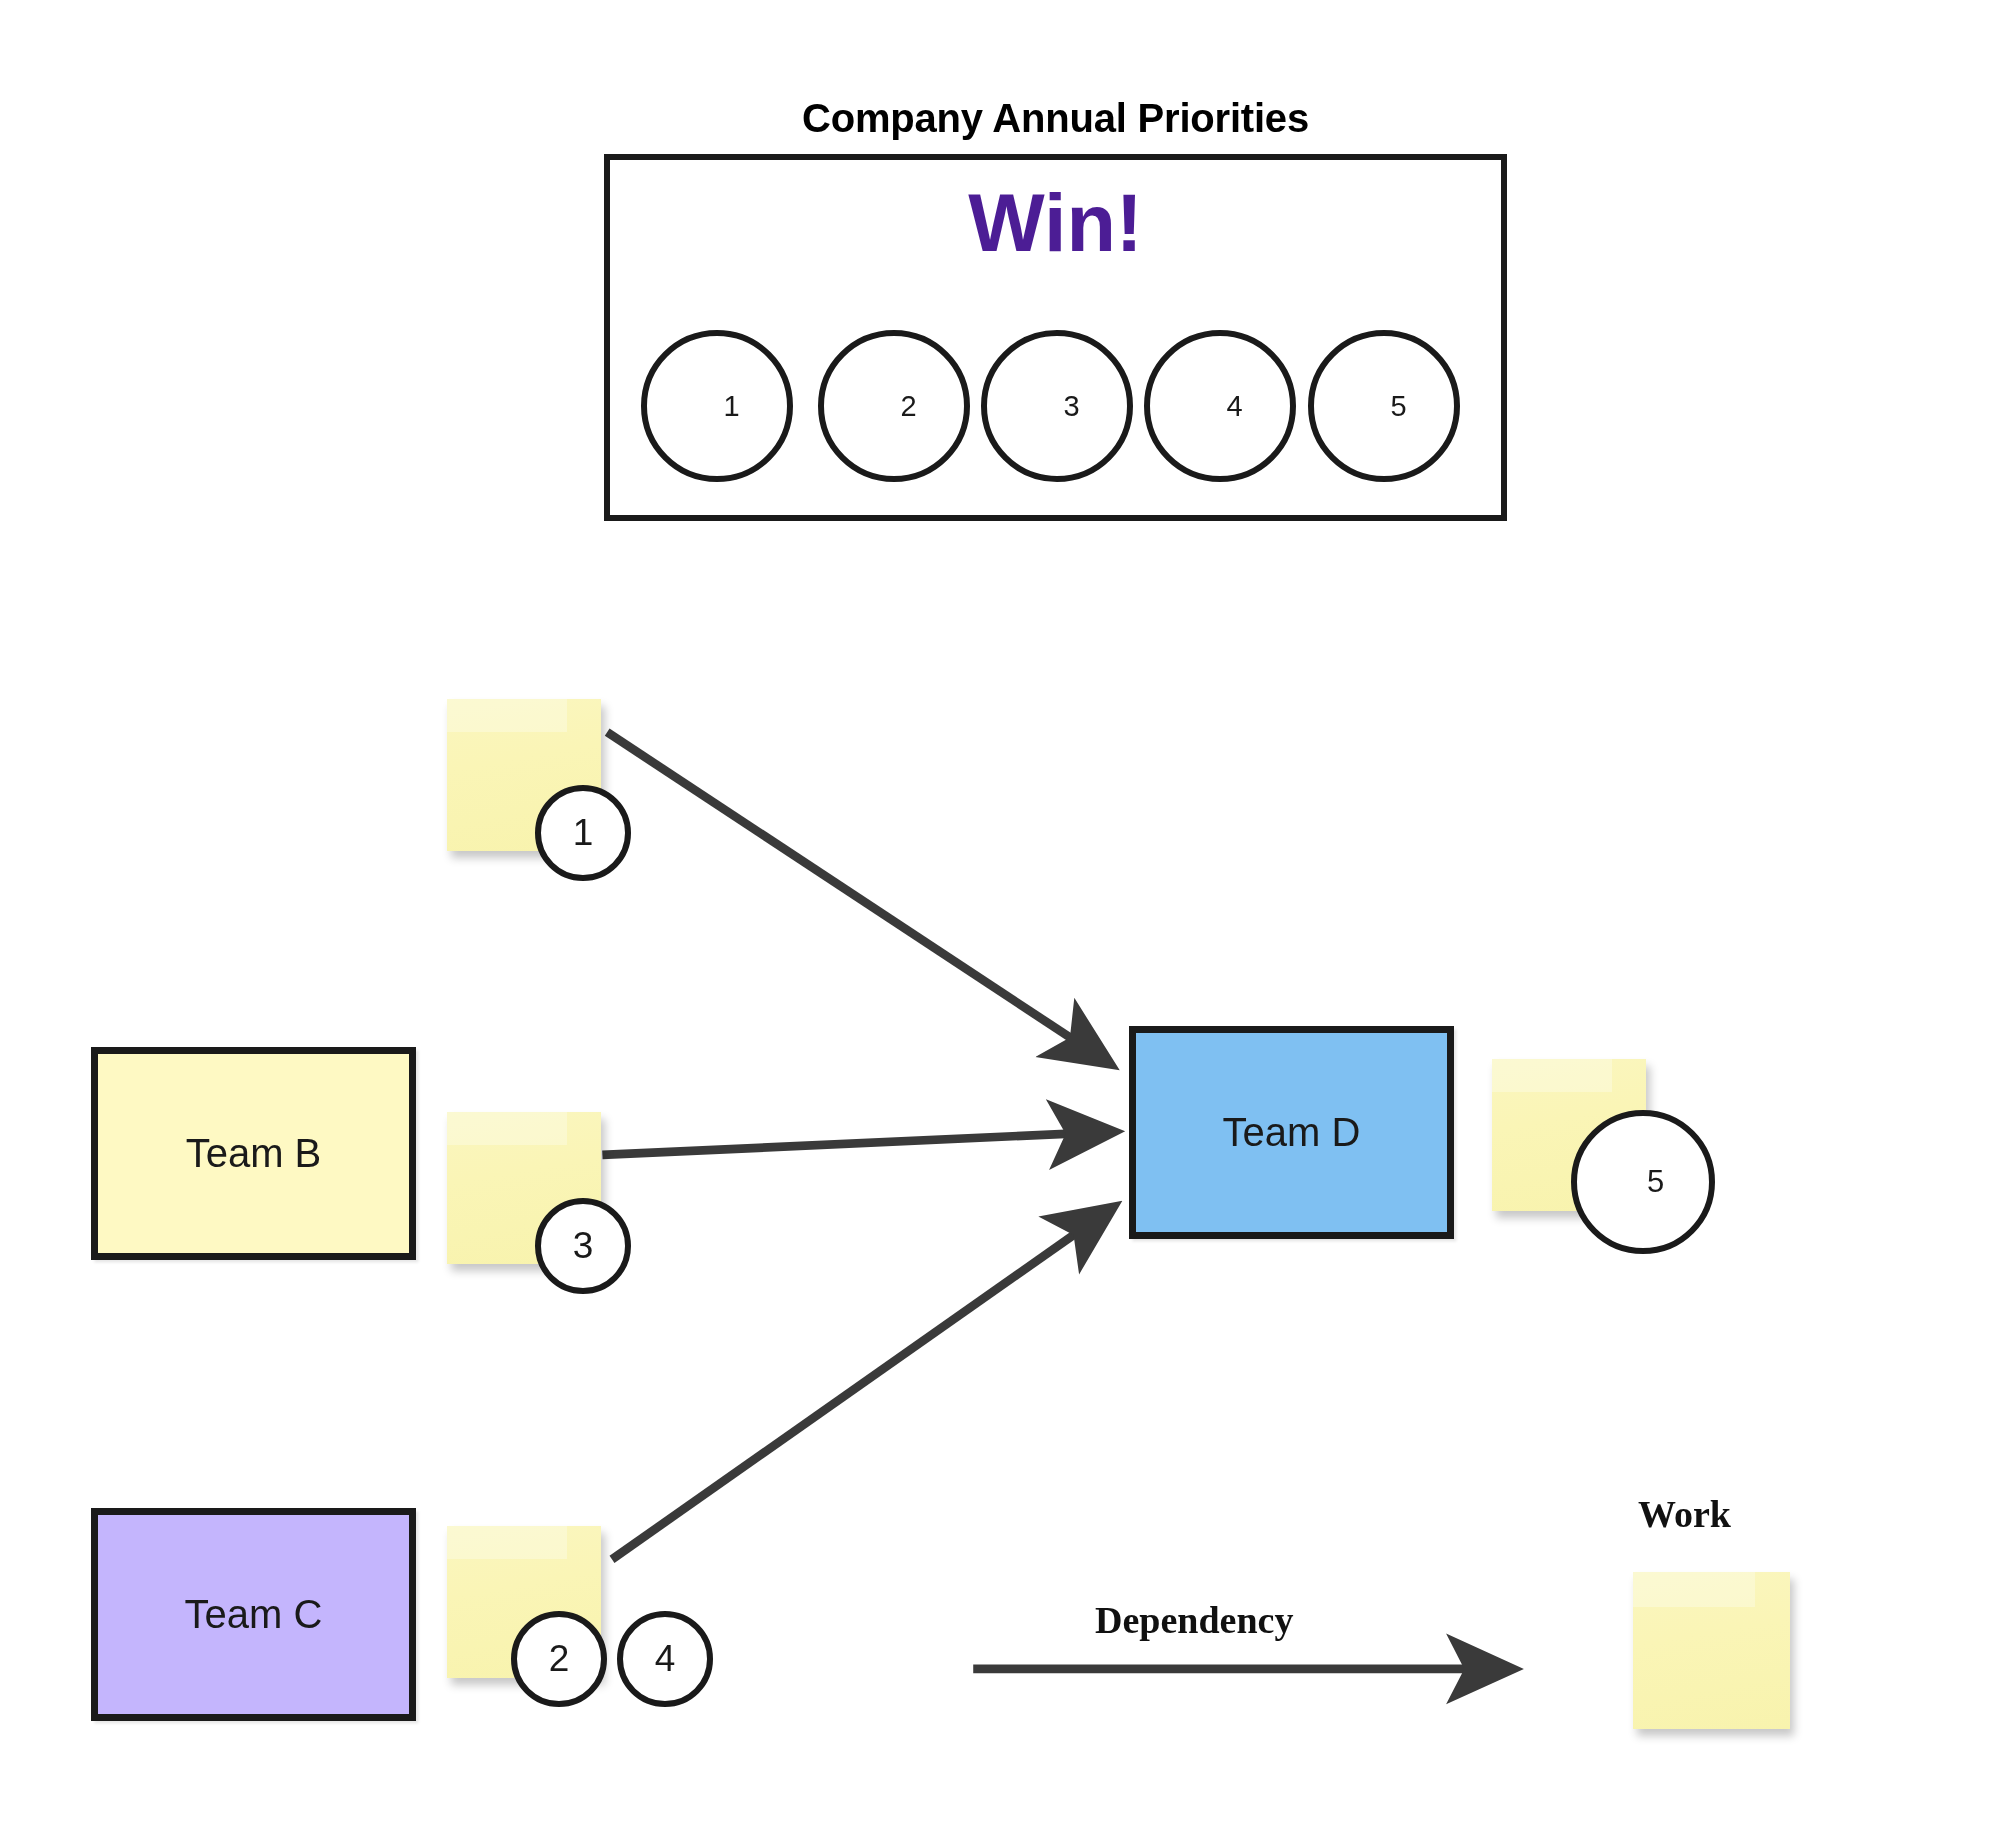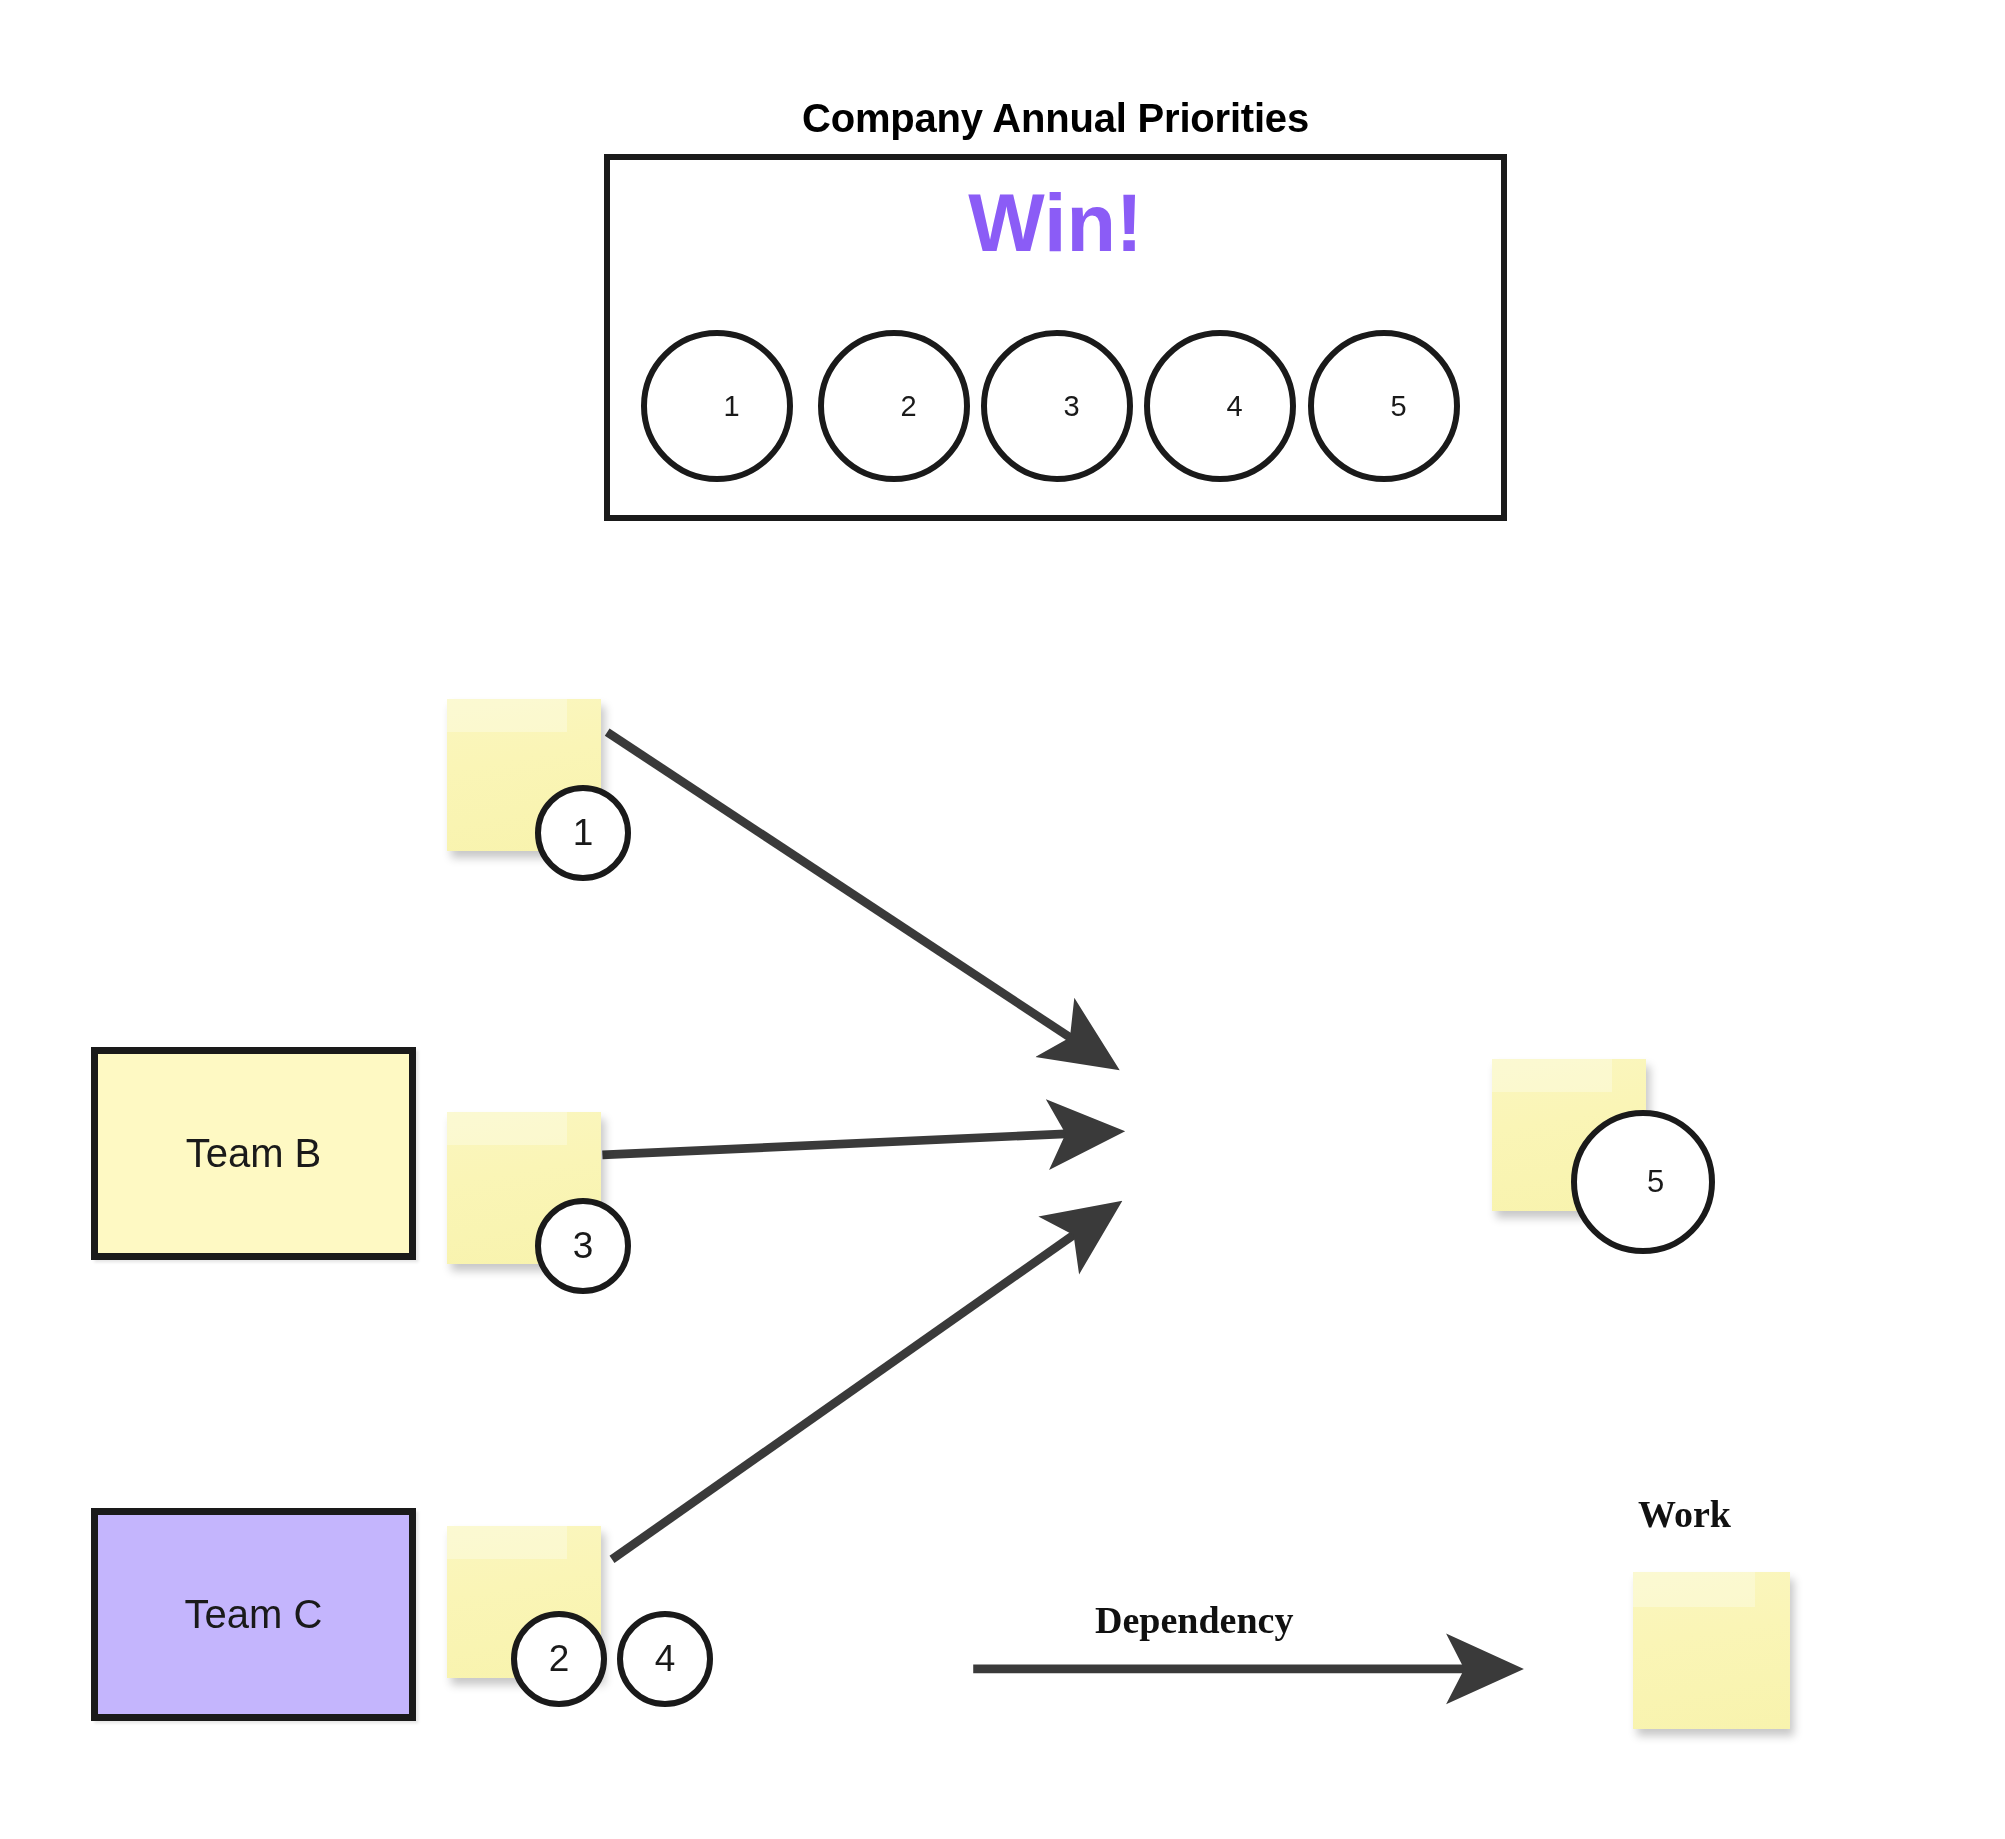--- a/index.html
+++ b/index.html
@@ -43,21 +43,21 @@
     background: #ffffff;
   }
   .win-text {
     position: absolute;
     left: 604px;
     top: 183px;
     width: 903px;
     text-align: center;
     font-size: 81px;
     font-weight: bold;
-    color: #8b5cf6;
+    color: #4c1d95;
     line-height: 1;
   }
   .priority-circle {
     position: absolute;
     width: 152px;
     height: 152px;
     border: 6.7px solid #1a1a1a;
     border-radius: 50%;
     box-sizing: border-box;
     background: #ffffff;
@@ -223,20 +223,23 @@
     <span>Team C</span>
   </div>
   <div class="sticky sticky-c"></div>
   <div class="work-circle wc-c2">
     <span>2</span>
   </div>
   <div class="work-circle wc-c4">
     <span>4</span>
   </div>
 
+  <div class="team-box team-d">
+    <span>Team D</span>
+  </div>
   <div class="sticky sticky-d"></div>
   <div class="work-circle wc-d5">
     <span>5</span>
   </div>
 
   <div class="legend-label legend-dependency-label">Dependency</div>
 
   <div class="legend-label legend-work-label">Work</div>
 
   <div class="sticky sticky-legend"></div>

